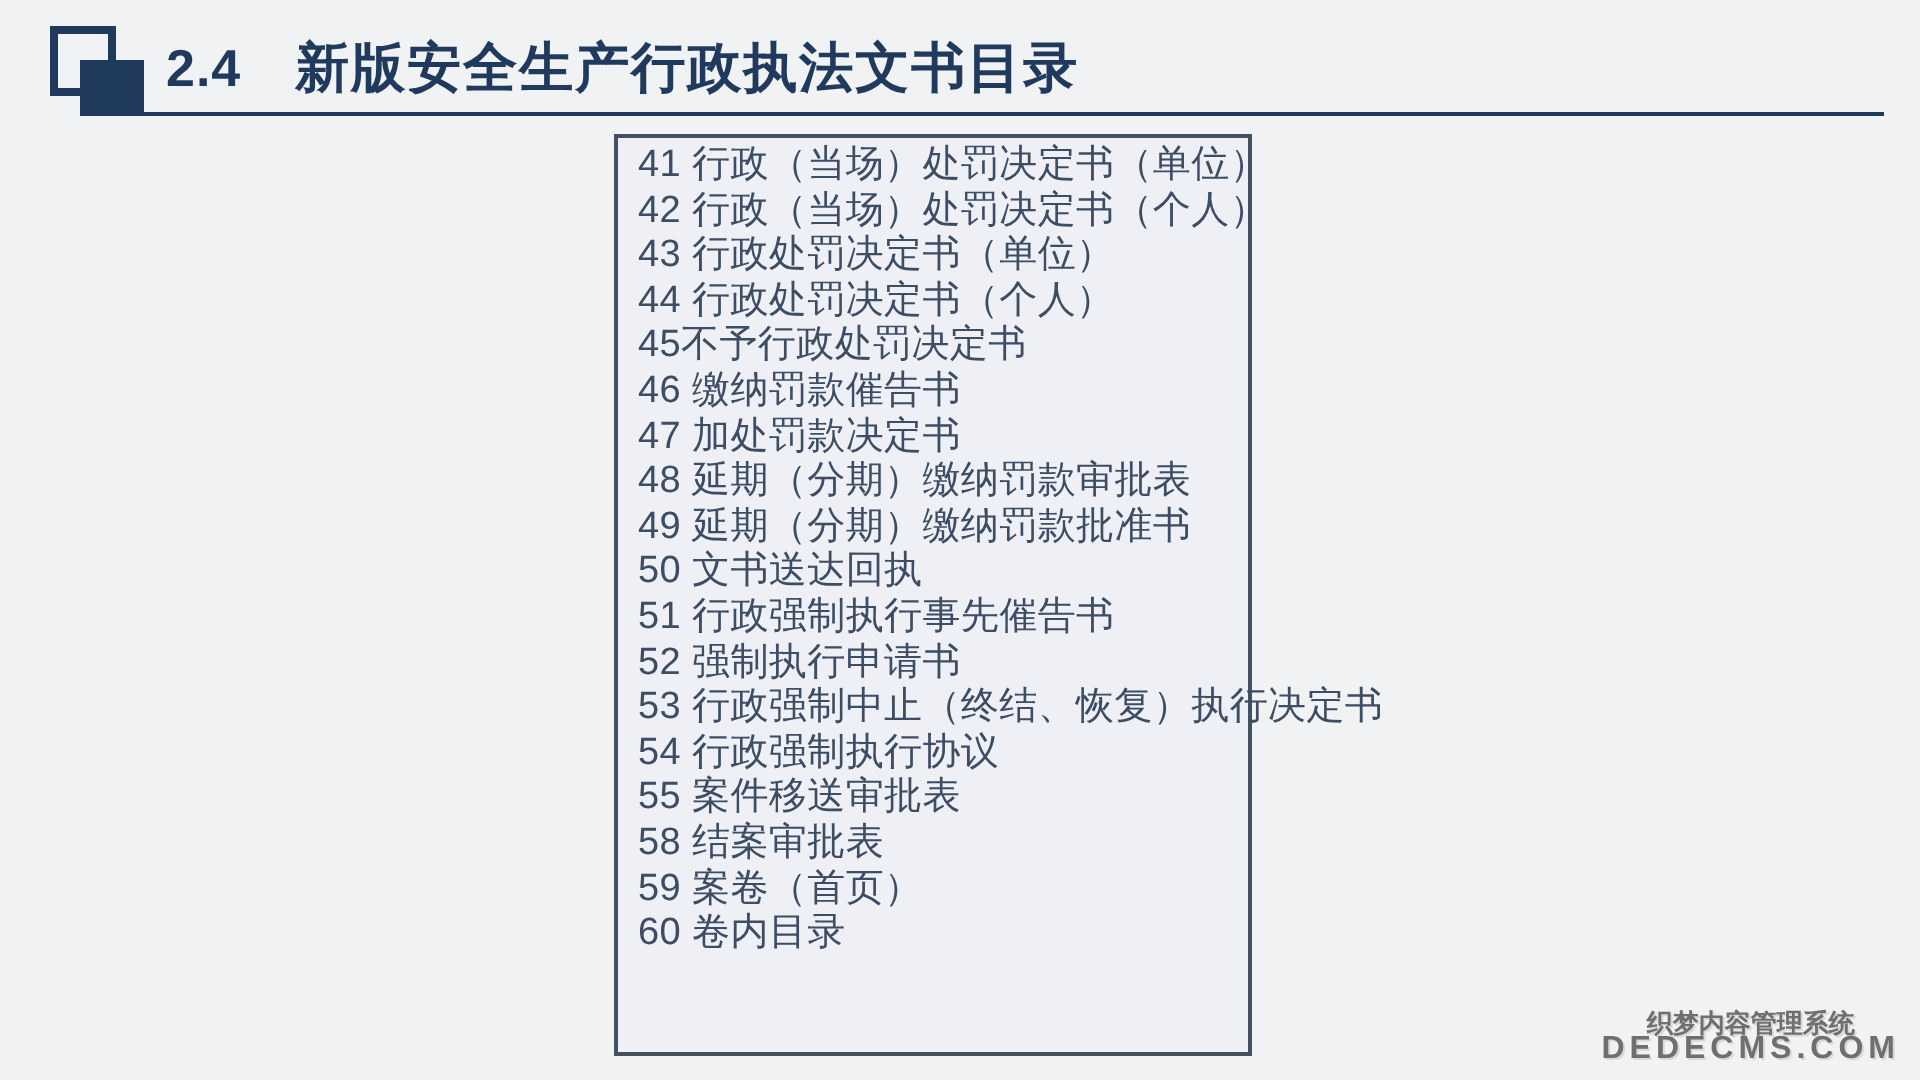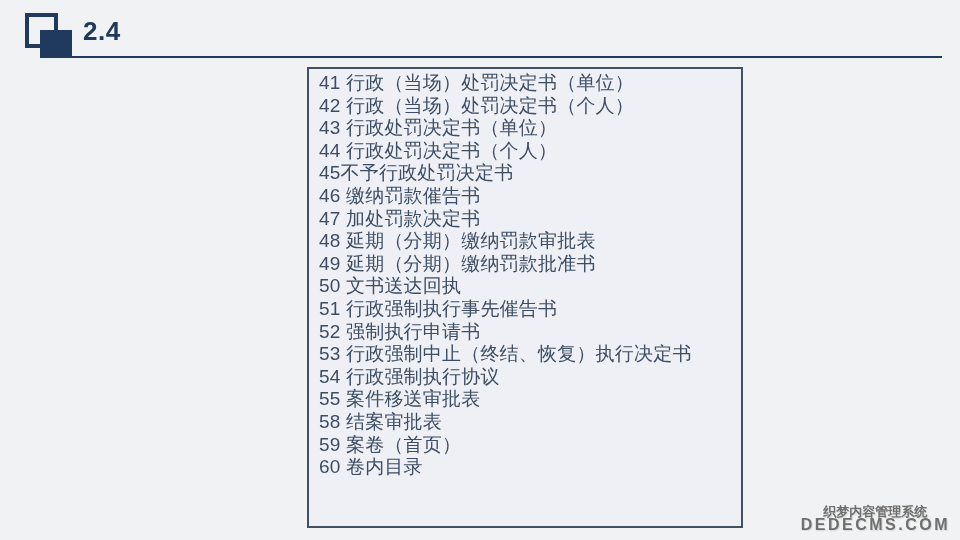--- a/index.html
+++ b/index.html
@@ -45,21 +45,21 @@
   .title-underline {
     position: absolute;
     left: 72px; top: 56px;
     width: 870px; height: 2px;
     background: var(--accent, #2c3e52);
   }
   
   .list-panel {
     position: absolute;
     left: 307px; top: 67px;
-    width: 436px; height: 461px;
+    width: 319px; height: 461px;
     box-sizing: border-box;
     border: 2px solid var(--panel-border, #42505f);
     background: var(--panel-bg, #eef0f6);
     padding: 3px 4px 0 10px;
   }
   .list-item {
     font-size: 19px;
     line-height: 22.6px;
     color: var(--list-text, #3d4d63);
     white-space: nowrap;
@@ -81,20 +81,21 @@
 </head>
 <body>
 
 <div class="slide">
 
   <div class="icon-outline"></div>
   <div class="icon-fill"></div>
 
   <div class="title-row">
     <span class="section-num">2.4</span>
+    <span class="title-text">新版安全生产行政执法文书目录</span>
   </div>
   <div class="title-underline"></div>
 
   <div class="list-panel">
 
       <div class="list-item">41 行政（当场）处罚决定书（单位）</div>
 
       <div class="list-item">42 行政（当场）处罚决定书（个人）</div>
 
       <div class="list-item">43 行政处罚决定书（单位）</div>

